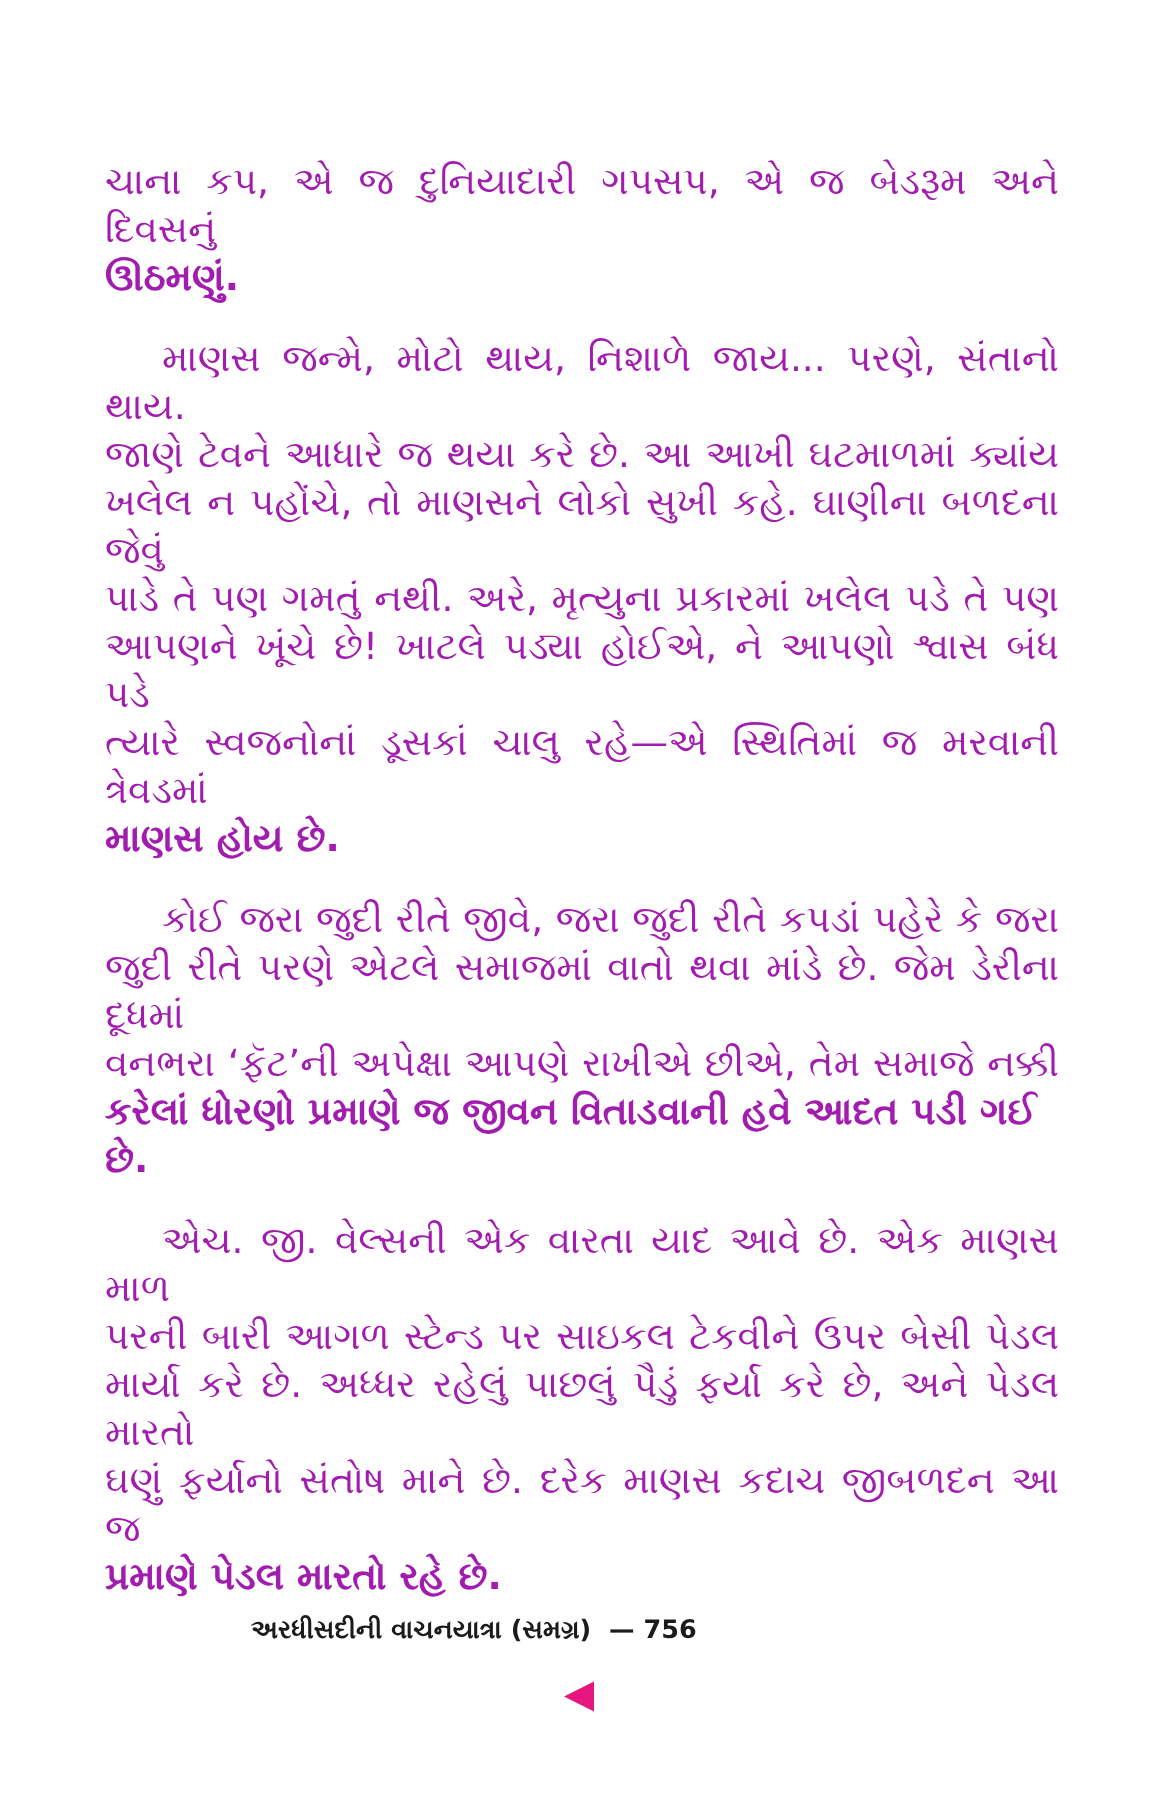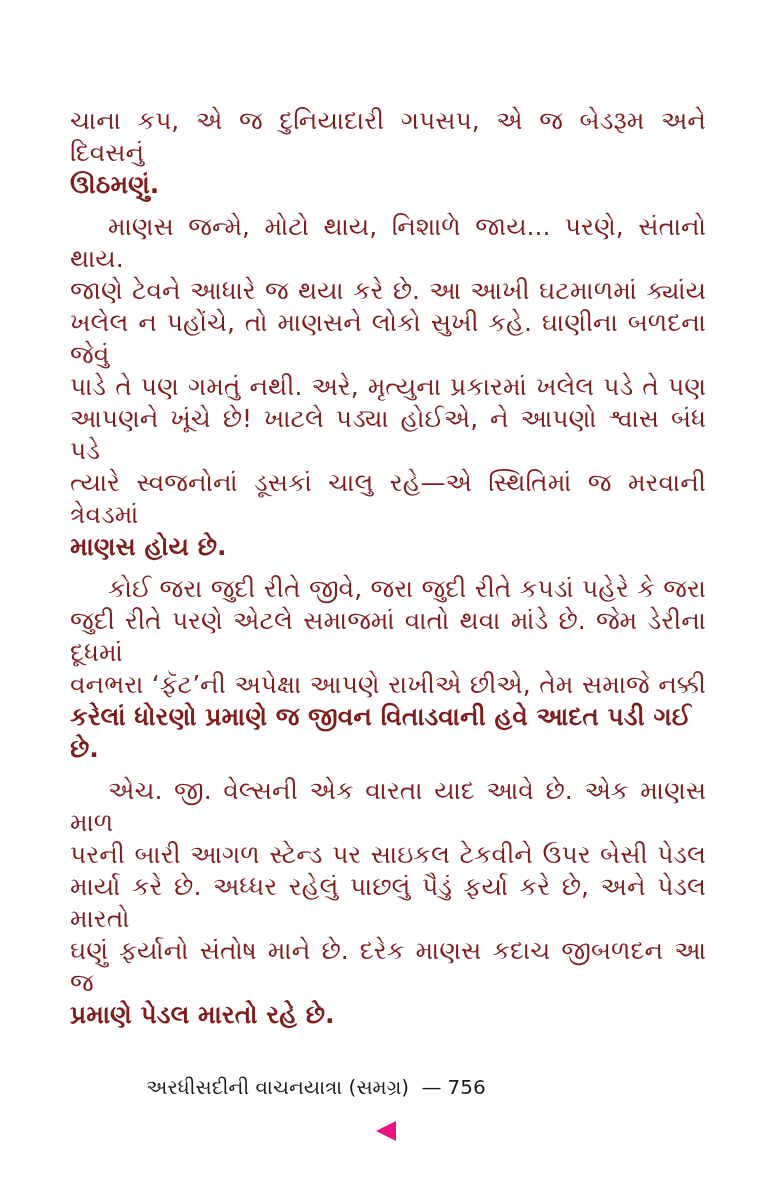--- a/index.html
+++ b/index.html
@@ -18,63 +18,64 @@
   .text-block {
     position: absolute;
     left: 70px;
     top: 105px;
     width: 636px;
     color: #1b1b1b;
     font-size: 25px;
     line-height: 32px;
   }
   .para { margin: 0; }
-  .para + .para { margin-top: 10px; }
+  .para + .para { margin-top: 22px; }
   .line {
     text-align: justify;
     text-align-last: justify;
     white-space: normal;
   }
   .line.last {
     text-align: left;
     text-align-last: left;
     font-weight: bold;
   }
   .para.indent .line.first {
     text-indent: 38px;
   }
   .footer {
     position: absolute;
     left: 0;
     top: 1076px;
     width: 632px;
     text-align: center;
     color: #1b1b1b;
-    font-size: 20px;
+    font-size: 17px;
     line-height: 22px;
+    font-weight: bold;
   }
   .footer .sep { margin: 0 6px; }
   .nav-prev {
     position: absolute;
     left: 376px;
     top: 1121px;
     width: 0;
     height: 0;
     border-top: 10px solid transparent;
     border-bottom: 10px solid transparent;
     border-right: 20px solid #e8157f;
     cursor: pointer;
   }
 </style>
 </head>
 <body>
 
 <div class="page" style="background: rgb(255, 255, 255);">
 
-  <div class="text-block" style="color: #7f1d1d;">
+  <div class="text-block" style="color: #a21caf;">
 
   <div class="para">
         <div class="line first">ચાના કપ, એ જ દુનિયાદારી ગપસપ, એ જ બેડરૂમ અને દિવસનું</div>
         <div class="line last">ઊઠમણું.</div>
       </div>
       <div class="para indent">
         <div class="line first">માણસ જન્મે, મોટો થાય, નિશાળે જાય... પરણે, સંતાનો થાય.</div>
         <div class="line">જાણે ટેવને આધારે જ થયા કરે છે. આ આખી ઘટમાળમાં ક્યાંય</div>
         <div class="line">ખલેલ ન પહોંચે, તો માણસને લોકો સુખી કહે. ઘાણીના બળદના જેવું</div>
         <div class="line">પાડે તે પણ ગમતું નથી. અરે, મૃત્યુના પ્રકારમાં ખલેલ પડે તે પણ</div>

